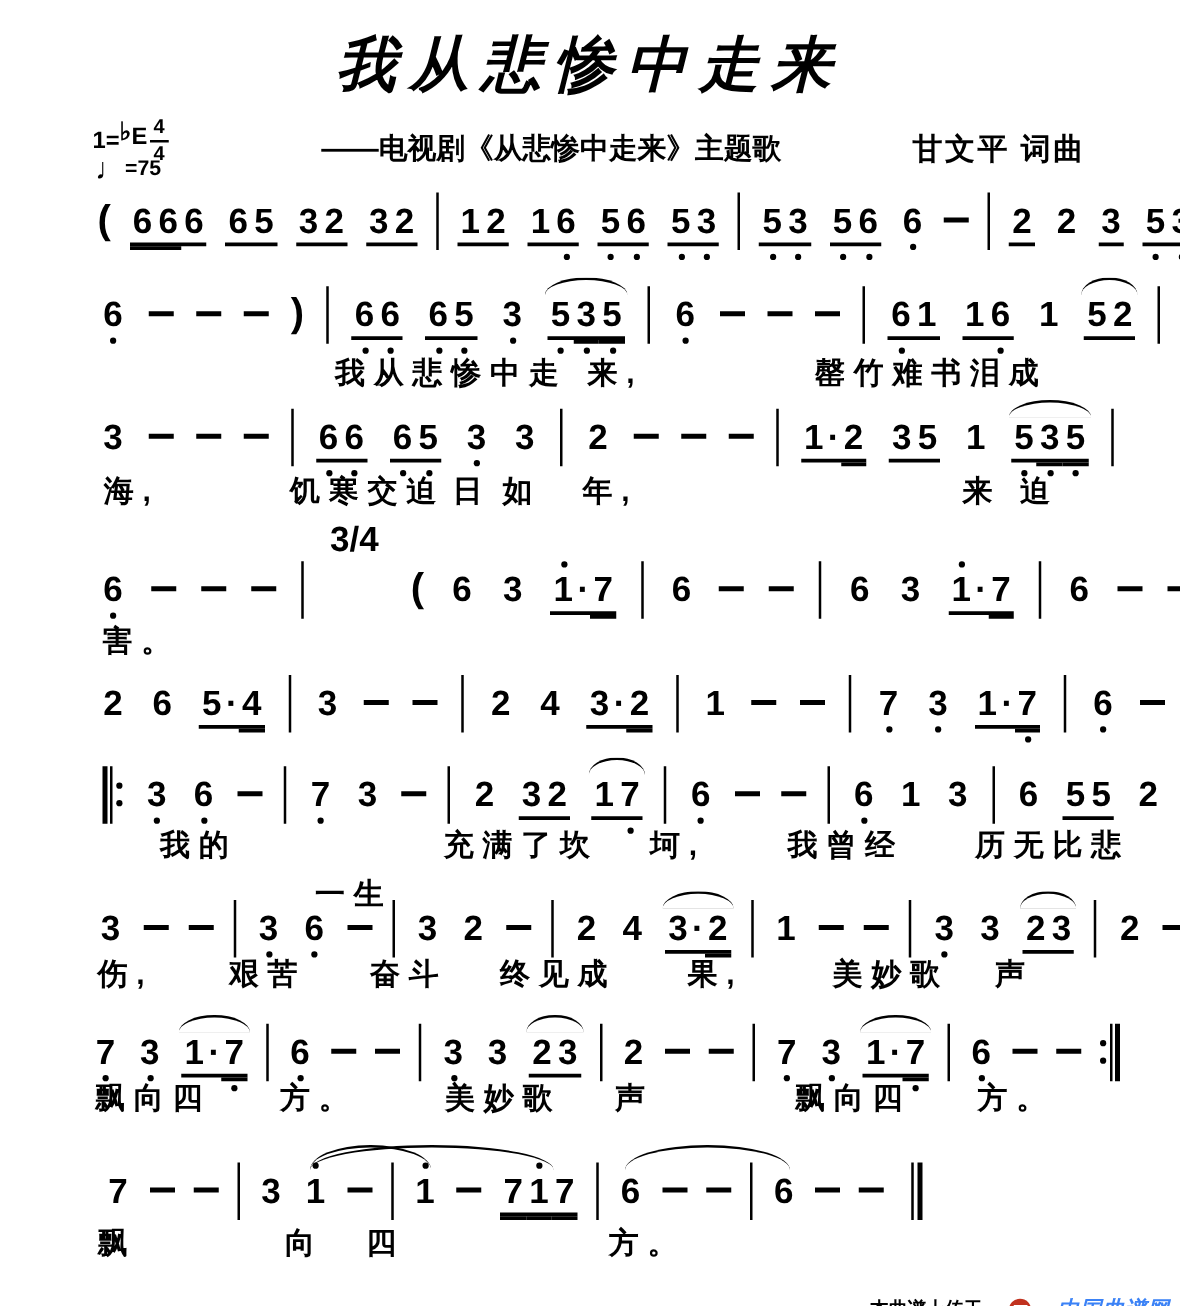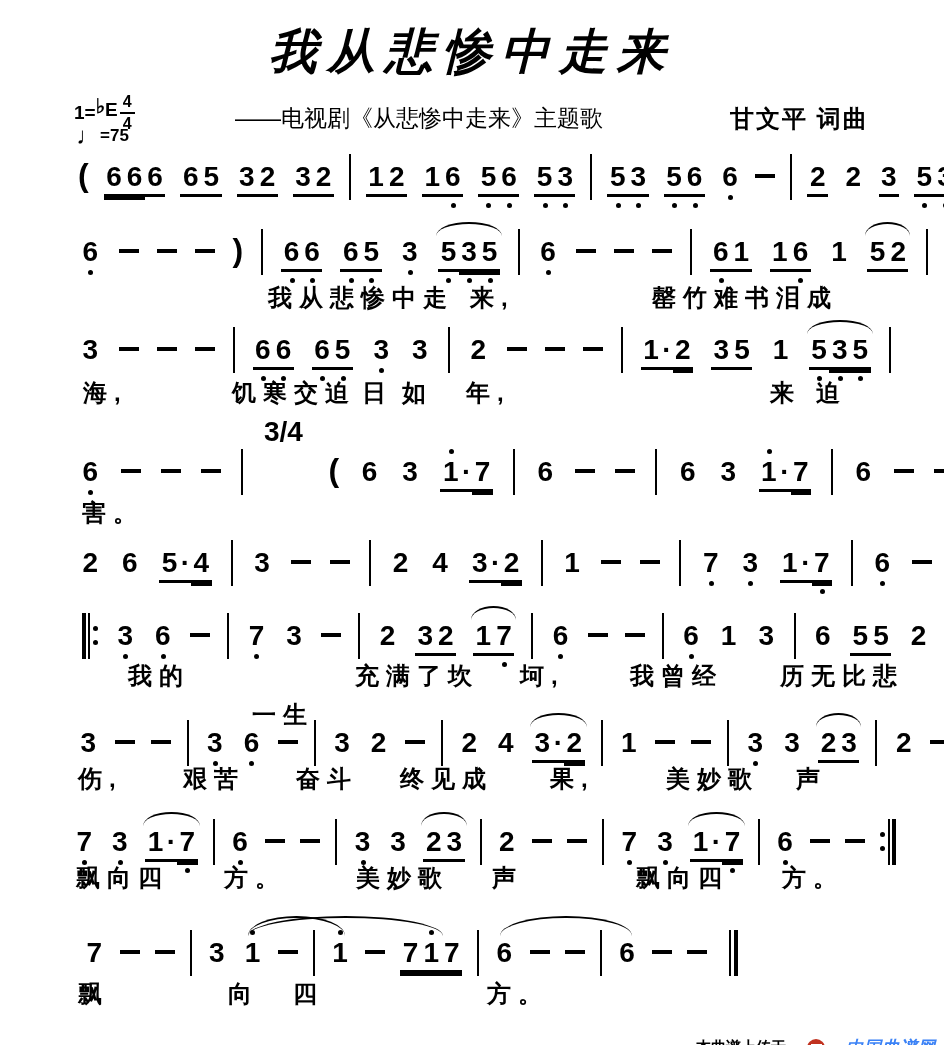--- a/index.html
+++ b/index.html
@@ -2,21 +2,21 @@
 <html><head>
 <meta charset="utf-8">
 <style>
   html,body{margin:0;padding:0;background:#fff;}
   .page{position:relative;width:944px;height:1045px;background:#fff;color:#000;
         font-family:"Liberation Sans",sans-serif;overflow:hidden;}
   
   .title{position:absolute;top:20px;left:0;right:0;text-align:center;
          font-family:"DejaVu Serif",serif;font-style:italic;font-weight:900;
          font-size:48px;letter-spacing:10px;white-space:nowrap;}
-  .subtitle{position:absolute;top:103px;left:235px;font-size:23px;font-weight:normal;white-space:nowrap;}
+  .subtitle{position:absolute;top:103px;left:257px;font-size:23px;font-weight:bold;white-space:nowrap;}
   .composer{position:absolute;top:103px;left:730px;font-size:24px;font-weight:bold;white-space:nowrap;letter-spacing:2px;}
   .keysig{position:absolute;top:93px;left:74px;font-size:19px;font-weight:bold;display:flex;align-items:center;line-height:1;}
   .keysig .flat{position:relative;top:-7px;font-size:20px;}
   .keysig .keyletter{position:relative;top:-3px;margin-right:2px;}
   .frac{display:inline-flex;flex-direction:column;text-align:center;font-size:16px;line-height:1.1;}
   .frac .num{border-bottom:2px solid #000;padding:0 3px 1px;}
   .frac .den{padding-top:1px;}
   .tempo{position:absolute;top:122px;left:76px;font-size:17px;font-weight:bold;}
   .tempo .qnote{font-size:24px;vertical-align:-3px;}
   .meterchange{position:absolute;font-size:28px;font-weight:bold;margin-left:27px;}

